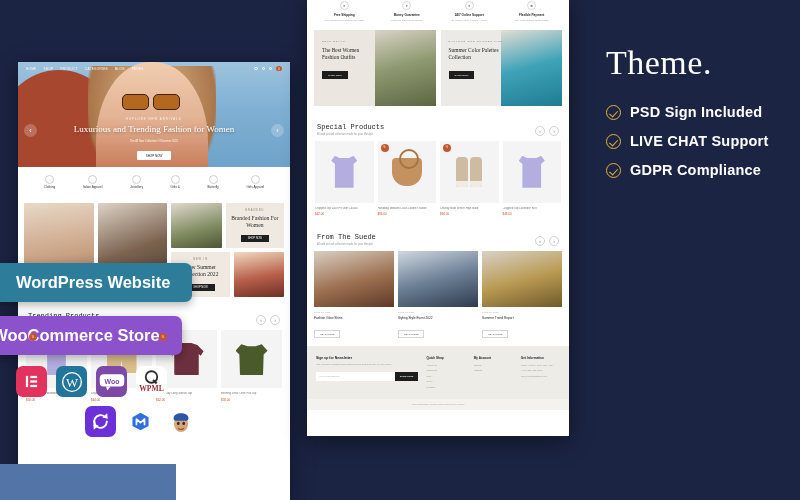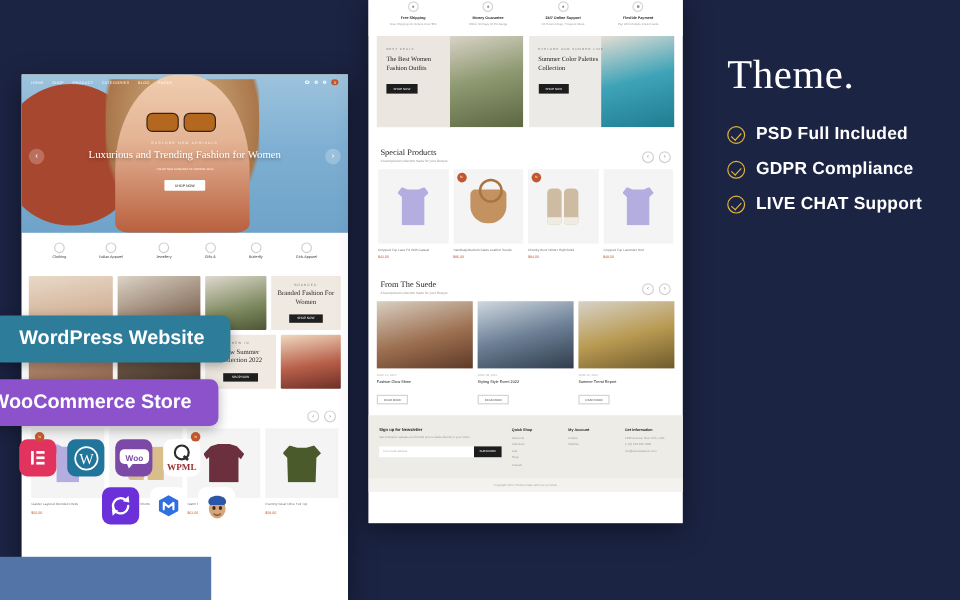--- a/index.html
+++ b/index.html
@@ -10,21 +10,21 @@
     position:relative;
   }
   .stage { position:absolute; inset:0; }
 
   
   .mockup { position:absolute; background:#ffffff; overflow:hidden; }
   .mk1 { left:18px; top:62px; width:272px; height:440px; box-shadow:0 6px 22px rgba(0,0,0,.45); }
   .mk2 { left:307px; top:-6px; width:262px; height:442px; box-shadow:0 6px 22px rgba(0,0,0,.45); }
 
   
-  .hero { position:relative; height:132px; overflow:hidden;
+  .hero { position:relative; height:105px; overflow:hidden;
     background:linear-gradient(180deg,#9ec3dd 0%,#7fb0d3 45%,#6fa3c9 100%); }
   .hero-sun { position:absolute; left:-18px; top:8px; width:118px; height:118px;
     border-radius:50%; background:#a8472f; }
   .hero-girl { position:absolute; left:78px; top:0; width:112px; height:132px;
     background:linear-gradient(180deg,#f0cdb0 0%,#e3b394 42%,#b9603f 100%);
     border-radius:48% 48% 10% 10%/60% 60% 6% 6%; }
   .hero-hair { position:absolute; left:70px; top:4px; width:128px; height:128px;
     background:radial-gradient(ellipse at 50% 28%, rgba(196,150,104,.0) 32%, #c2996c 34%, #a9764a 70%, rgba(169,118,74,0) 74%); }
   .hero-glass { position:absolute; left:104px; top:32px; width:58px; height:14px; }
   .hero-glass:before,.hero-glass:after { content:""; position:absolute; top:0;
@@ -63,21 +63,21 @@
   .ph2 { background:linear-gradient(160deg,#dcd3c6,#7c6350 50%,#3d3027); }
   .ph3 { background:linear-gradient(165deg,#dfd9cf,#7e8a5f 60%,#4d5535); }
   .ph4 { background:linear-gradient(170deg,#f0d9c0,#b8604a 55%,#6d2f26); }
   .lb-card { flex:1; background:#efe9e1; display:flex; flex-direction:column;
     align-items:center; justify-content:center; text-align:center; padding:4px; }
   .lb-eye { font-size:2.6px; letter-spacing:.9px; color:#8b7f72; margin-bottom:3px; }
   .lb-tt { font-family:"Liberation Serif", serif; font-size:5.6px; color:#2b2b2b; line-height:1.35; }
   .lb-btn { margin-top:5px; background:#1f1f1f; color:#fff; font-size:2.6px; padding:2.2px 7px; }
 
   .sec-head { display:flex; align-items:flex-end; padding:9px 10px 5px; }
-  .sec-tt { font-family:Liberation Serif, serif; font-size:7px; color:#1f1f1f; }
+  .sec-tt { font-family:Liberation Mono, monospace; font-size:7px; color:#1f1f1f; }
   .sec-sub { font-size:2.7px; color:#999; margin-top:2px; }
   .sec-nav { margin-left:auto; display:flex; gap:4px; }
   .sec-ar { width:10px; height:10px; border-radius:50%; border:.7px solid #d2d2d2;
     display:flex; align-items:center; justify-content:center; font-size:5px; color:#777; }
 
   .prow { display:flex; gap:4px; padding:0 8px 8px; }
   .pcard { flex:1; position:relative; min-width:0; }
   .pimg { height:58px; background:#f4f4f4; display:flex; align-items:center;
     justify-content:center; position:relative; }
   .sale { position:absolute; left:3px; top:3px; width:8px; height:8px; border-radius:50%;
@@ -482,29 +482,29 @@
     </div>
     <div class="f-bar">Copyright 2022 | Theme made with love by Urban</div>
   </div>
 
   <div class="panel">
     <div class="brand">Theme.</div>
 
     <div class="feats">
       <div class="feat">
         <span class="tick"></span>
-        <span class="feat-l">PSD Full Included</span>
+        <span class="feat-l">PSD Sign Included</span>
+      </div>
+      <div class="feat">
+        <span class="tick"></span>
+        <span class="feat-l">LIVE CHAT Support</span>
       </div>
       <div class="feat">
         <span class="tick"></span>
         <span class="feat-l">GDPR Compliance</span>
-      </div>
-      <div class="feat">
-        <span class="tick"></span>
-        <span class="feat-l">LIVE CHAT Support</span>
       </div>
     </div>
   </div>
 
   <div class="cta1">WordPress Website</div>
   <div class="cta2">Start WooCommerce Store</div>
 
   <div class="badges">
     <div class="brow">
       <div class="badge b-elem">

